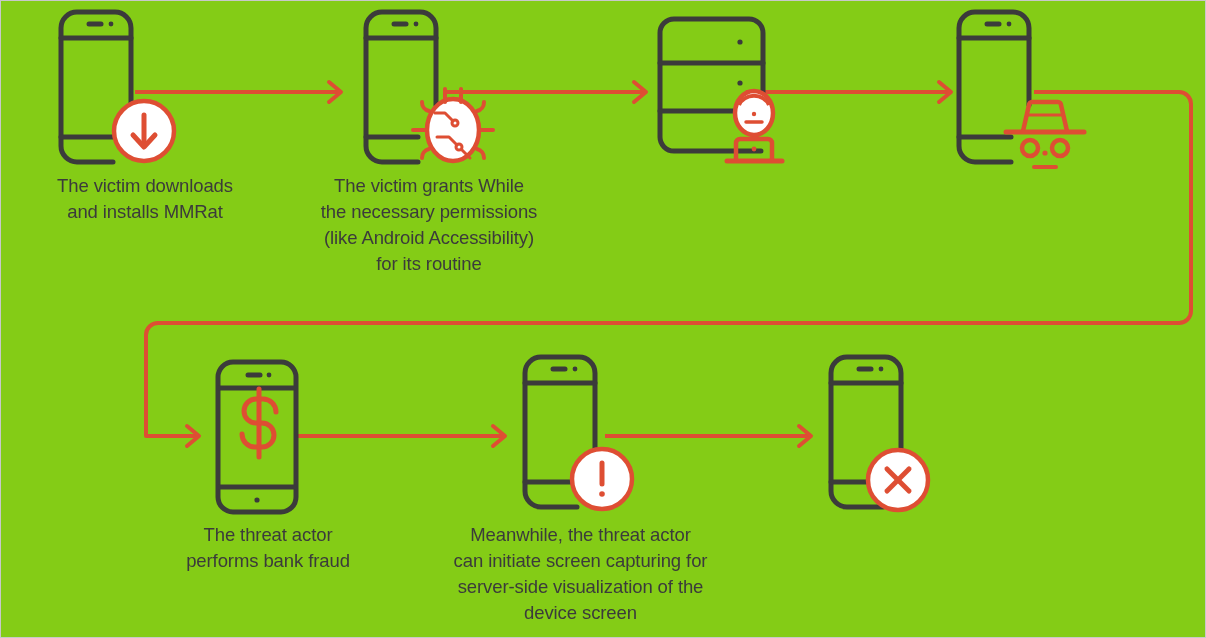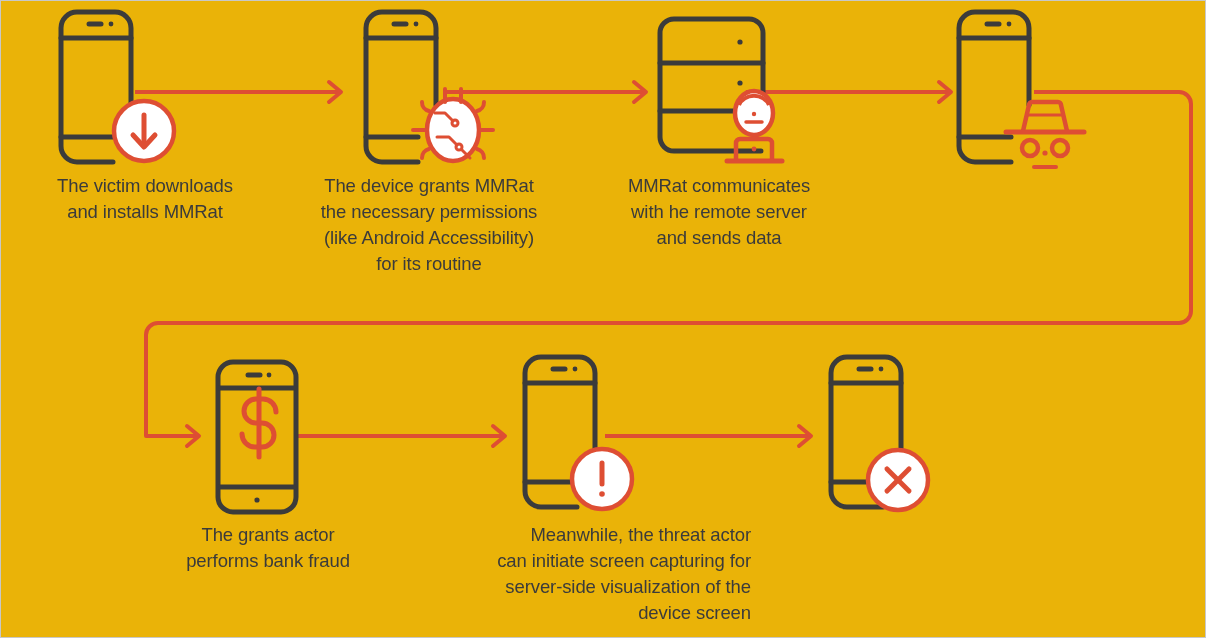--- a/index.html
+++ b/index.html
@@ -7,21 +7,21 @@
     padding: 0;
     background: #ffffff;
   }
   body {
     font-family: "Liberation Sans", sans-serif;
   }
   #canvas {
     position: relative;
     width: 1206px;
     height: 638px;
-    background: #eab308;
+    background: #84cc16;
     box-sizing: border-box;
     border: 1px solid #c8c8c8;
     overflow: hidden;
   }
   #flowSvg {
     position: absolute;
     left: 0;
     top: 0;
     width: 1206px;
     height: 638px;
@@ -192,32 +192,29 @@
         <circle cx="897" cy="479" r="30" fill="#ffffff" stroke="#DE4E33" stroke-width="4.5"></circle>
         <line x1="886" y1="468" x2="908" y2="490" stroke="#DE4E33" stroke-width="5" stroke-linecap="round"></line>
         <line x1="908" y1="468" x2="886" y2="490" stroke="#DE4E33" stroke-width="5" stroke-linecap="round"></line>
       </g>
     </g>
   </svg>
 
   <div class="caption" style="left:4px;  top:172px; width:280px;">The victim downloads
 and installs MMRat</div>
 
-  <div class="caption" style="left:288px; top:172px; width:280px;">The device grants MMRat
+  <div class="caption" style="left:288px; top:172px; width:280px;">The victim grants While
 the necessary permissions
 (like Android Accessibility)
 for its routine</div>
 
-  <div class="caption" style="left:578px; top:172px; width:280px;">MMRat communicates
-with  he remote server
-and sends data</div>
-
-
-  <div class="caption" style="left:127px; top:521px; width:280px;">The grants actor
+
+
+  <div class="caption" style="left:127px; top:521px; width:280px;">The threat actor
 performs bank fraud</div>
 
-  <div class="caption" style="left:435px; top:521px; width:315px;text-align:right;">Meanwhile, the threat actor
+  <div class="caption" style="left:422px; top:521px; width:315px;">Meanwhile, the threat actor
 can initiate screen capturing for
 server-side visualization of the
 device screen</div>
 
 
 </div>
 
 </body></html>

